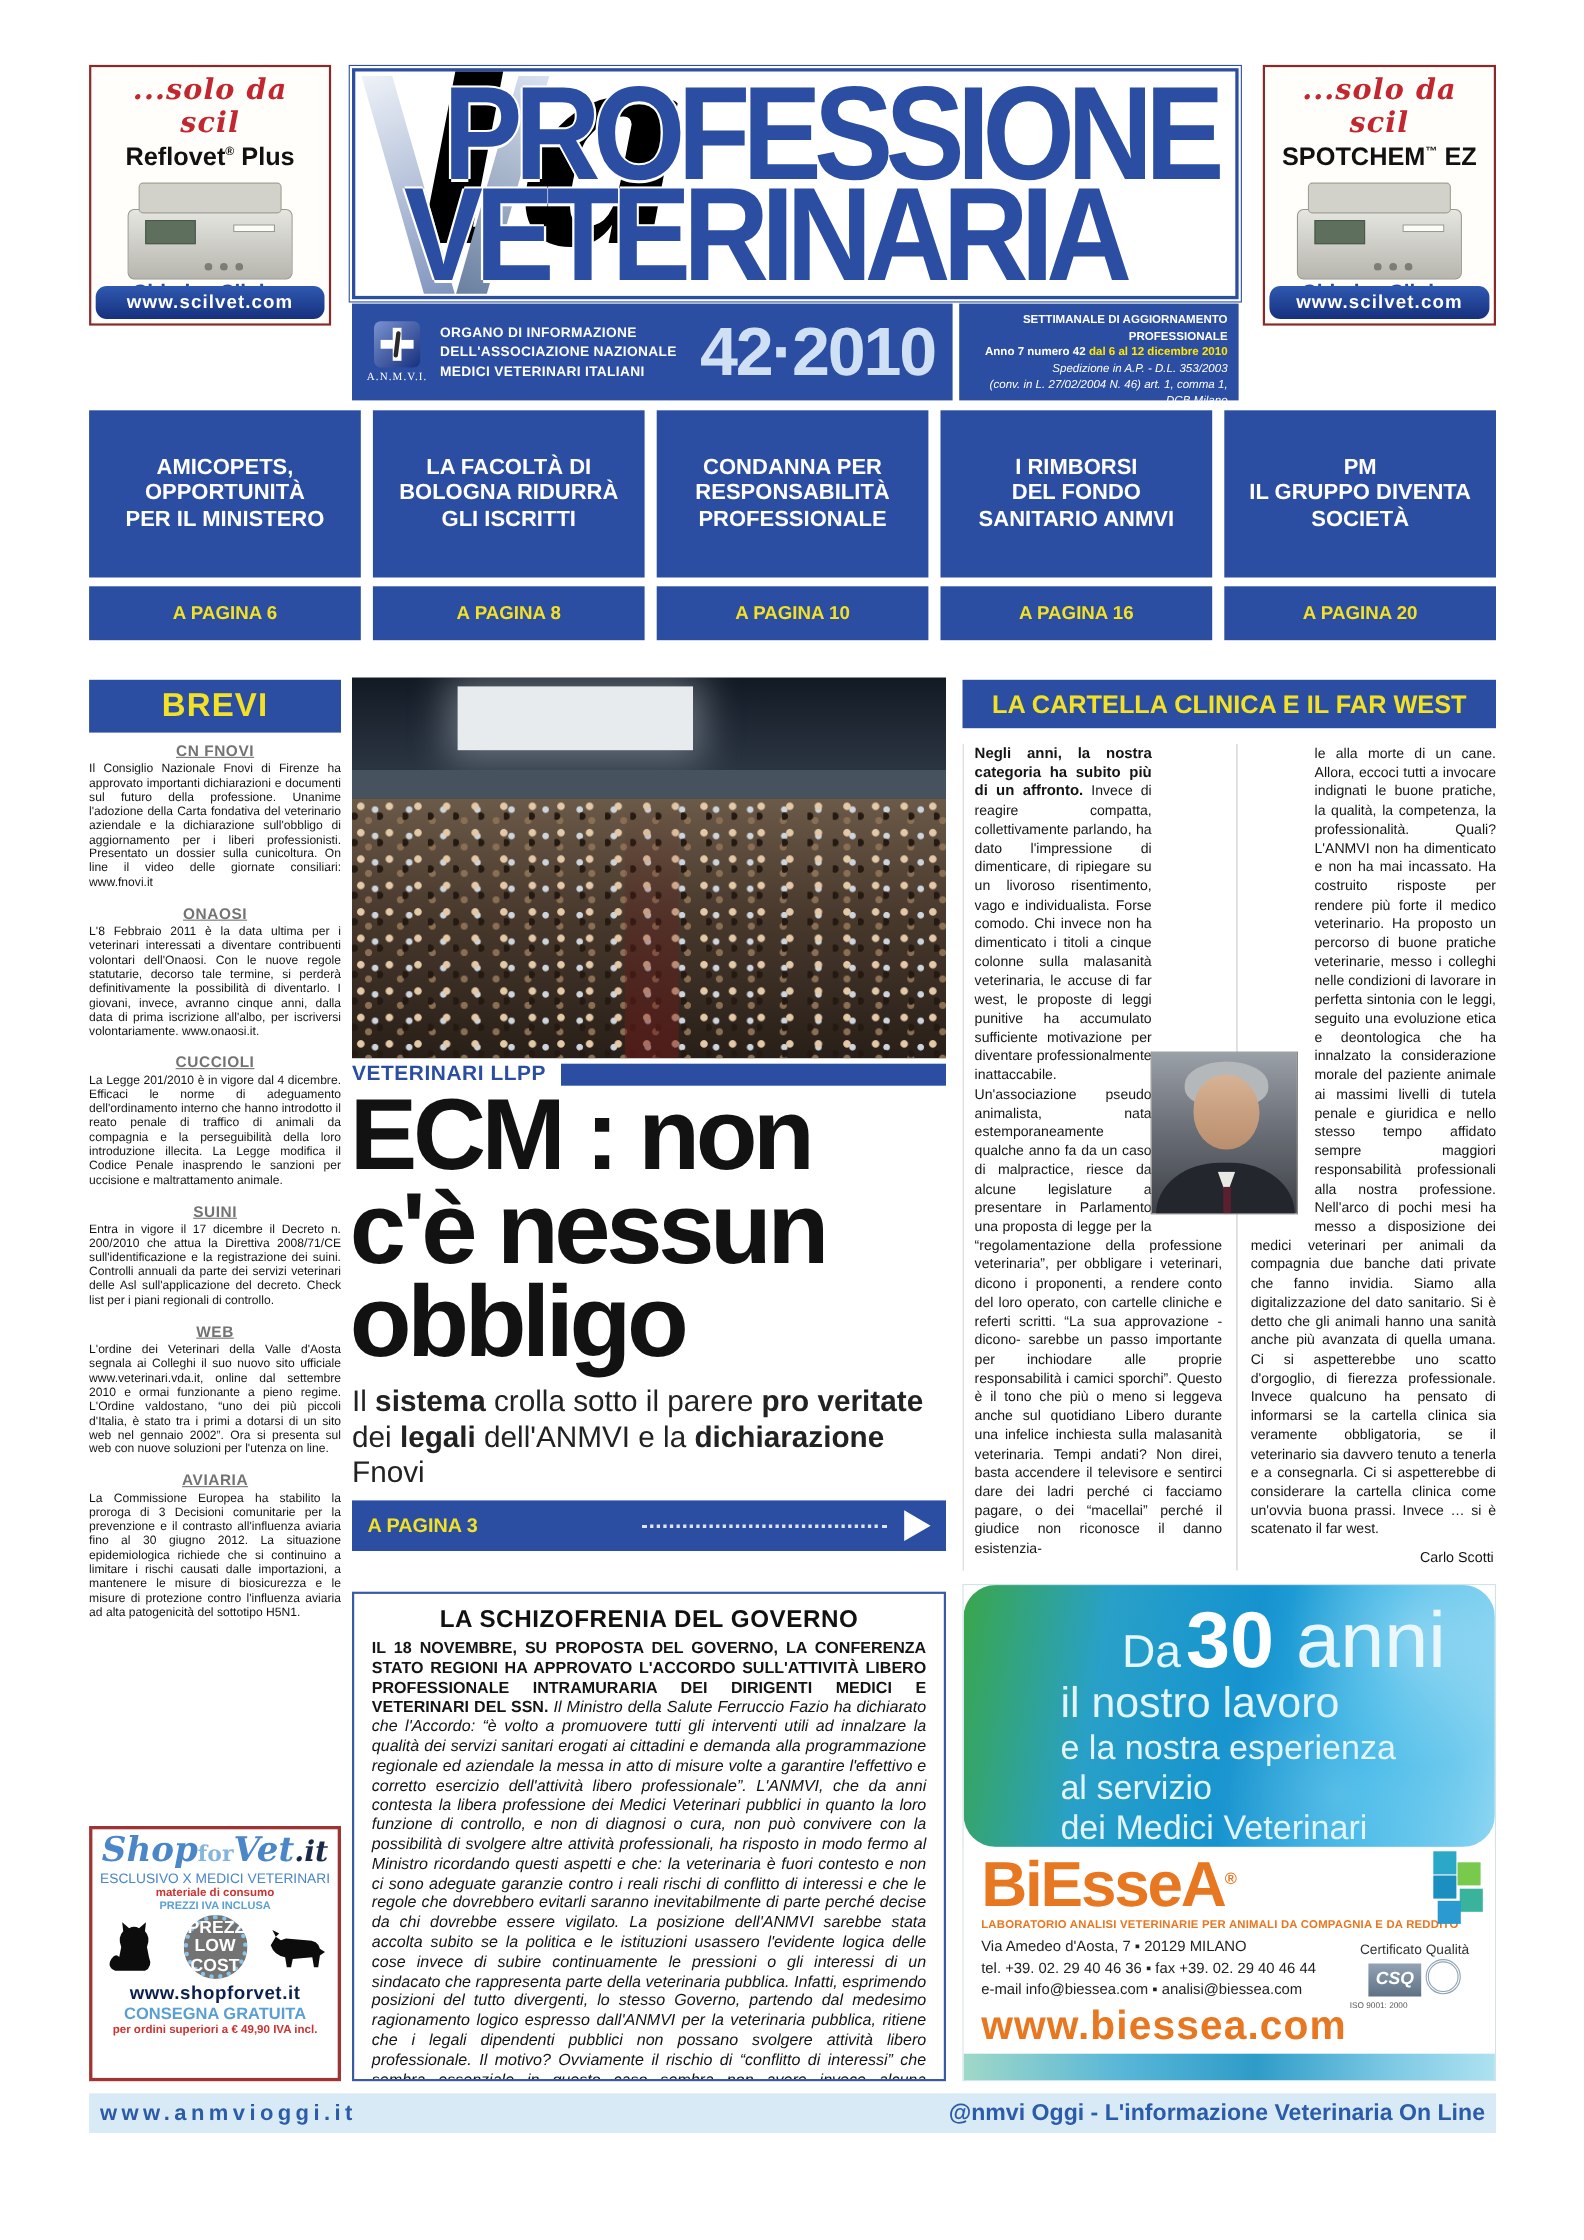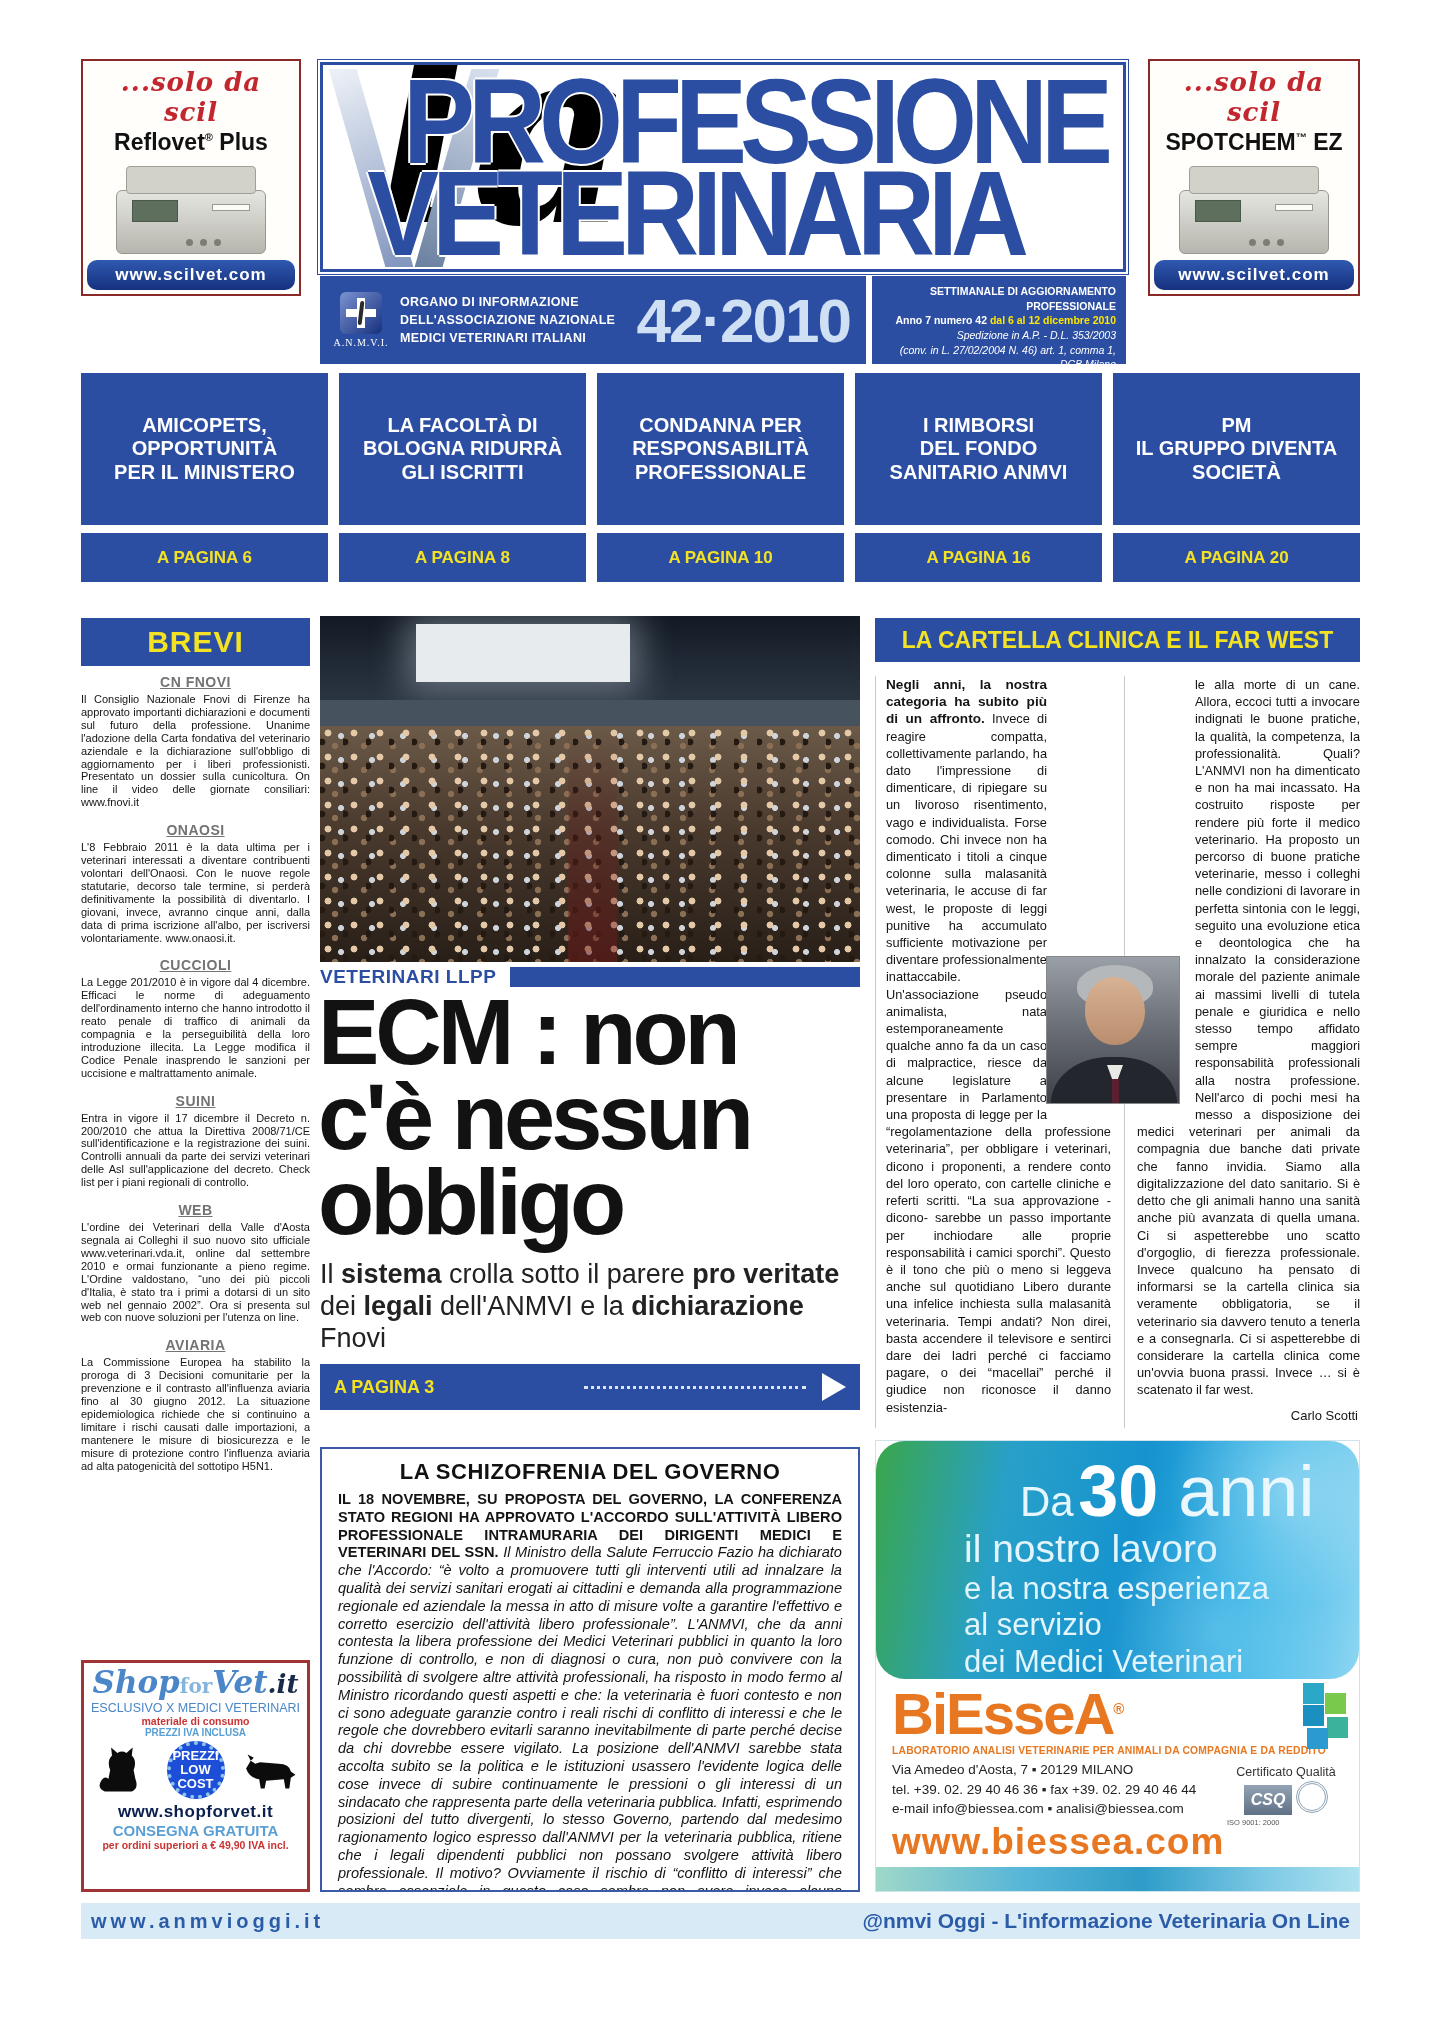--- a/index.html
+++ b/index.html
@@ -64,21 +64,21 @@
 
   
   .sfv { position:absolute; left:81px; top:1660px; width:229px; height:232px; border:3px solid #a03434; background:#fff; text-align:center; padding-top:4px; overflow:hidden; }
   .sfv-logo { font-family:"DejaVu Serif", serif; font-style:italic; font-weight:bold; font-size:31px; color:#4a86c8; line-height:1; }
   .sfv-logo .for { font-size:20px; color:#85b4dd; font-style:normal; }
   .sfv-logo .it { font-size:26px; color:#1a2a4a; }
   .sfv-l1 { font-size:12.5px; font-weight:normal; color:#4a86c8; margin-top:3px; }
   .sfv-l2 { font-size:10.5px; font-weight:bold; color:#cc3333; }
   .sfv-l3 { font-size:10px; font-weight:bold; color:#5a9fd4; }
   .sfv-mid { display:flex; align-items:center; justify-content:space-between; padding:2px 10px; height:64px; }
-  .sfv-badge { width:58px; height:58px; border-radius:50%; background:#1d4ed8; border:4px dotted #8cc4e8; color:#fff; font-weight:bold; font-size:13px; line-height:1.1; display:flex; flex-direction:column; justify-content:center; }
+  .sfv-badge { width:58px; height:58px; border-radius:50%; background:#737373; border:4px dotted #8cc4e8; color:#fff; font-weight:bold; font-size:16px; line-height:1.1; display:flex; flex-direction:column; justify-content:center; }
   .sfv-url { font-size:17px; font-weight:bold; color:#0a1f4e; letter-spacing:.5px; }
   .sfv-l4 { font-size:15px; font-weight:bold; color:#5a9fd4; }
   .sfv-l5 { font-size:10.5px; font-weight:bold; color:#cc3333; }
   .pet-svg { width:54px; height:54px; fill:#0c0c0c; }
 
   
   .aud { position:absolute; left:320px; top:616px; width:540px; height:346px; background:#2a3442; overflow:hidden; }
   .aud-ceiling { position:absolute; left:0; right:0; top:0; height:84px; background:linear-gradient(#121a24,#2b3542); }
   .aud-screen { position:absolute; left:96px; top:8px; width:214px; height:58px; background:#e7ebee; box-shadow:0 0 34px 10px rgba(225,238,250,.35); }
   .aud-stage { position:absolute; left:0; right:0; top:84px; height:26px; background:#46525e; }

